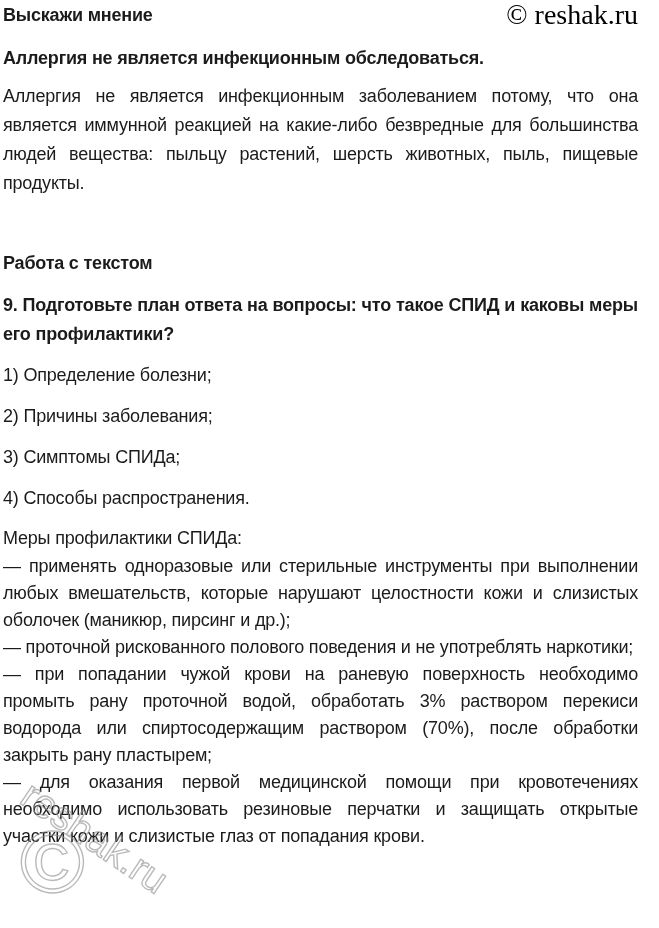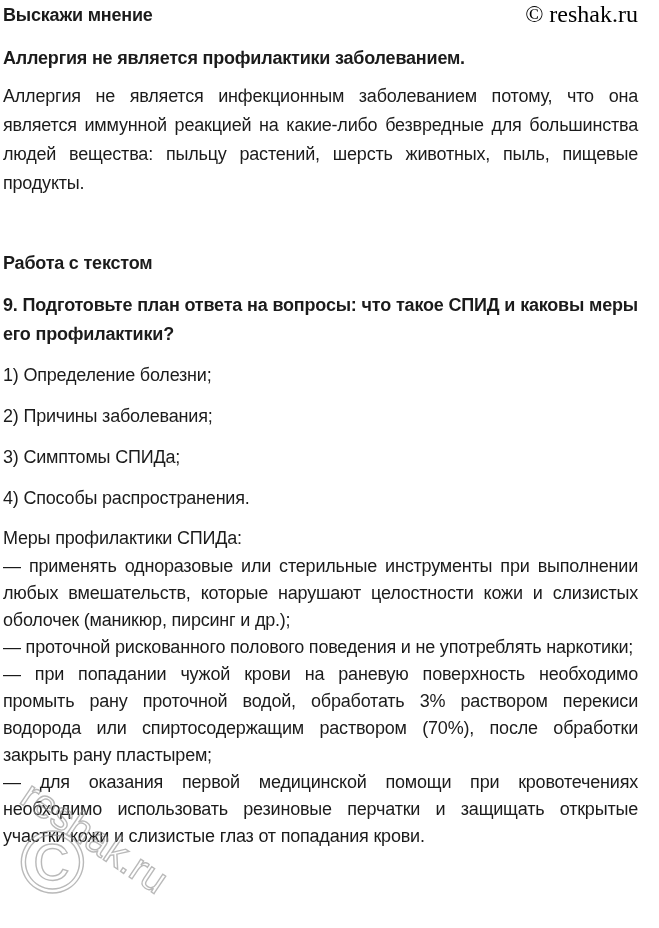--- a/index.html
+++ b/index.html
@@ -21,21 +21,21 @@
     align-items: flex-start;
   }
   .h1 {
     font-size: 18px;
     font-weight: bold;
     line-height: 26px;
     letter-spacing: -0.2px;
   }
   .brand {
     font-family: "Liberation Serif", serif;
-    font-size: 24px;
+    font-size: 28px;
     line-height: 25px;
     color: #000000;
     white-space: nowrap;
   }
   .h2 {
     font-size: 18px;
     font-weight: bold;
     line-height: 29px;
     margin-top: 16px;
     letter-spacing: -0.2px;
@@ -65,21 +65,21 @@
 </head>
 <body>
 
 <div class="page">
 
   <div class="topbar">
     <div class="h1">Выскажи мнение</div>
     <div class="brand">© reshak.ru</div>
   </div>
 
-  <div class="h2">Аллергия не является профилактики заболеванием.</div>
+  <div class="h2">Аллергия не является инфекционным обследоваться.</div>
 
   <p class="intro">Аллергия не является инфекционным заболеванием потому, что она является иммунной реакцией на какие-либо безвредные для большинства людей вещества: пыльцу растений, шерсть животных, пыль, пищевые продукты.</p>
 
   <div class="h3">Работа с текстом</div>
 
   <p class="question">9. Подготовьте план ответа на вопросы: что такое СПИД и каковы меры его профилактики?</p>
 
 
   <p class="plan-item">1) Определение болезни;</p>
   <p class="plan-item">2) Причины заболевания;</p>

